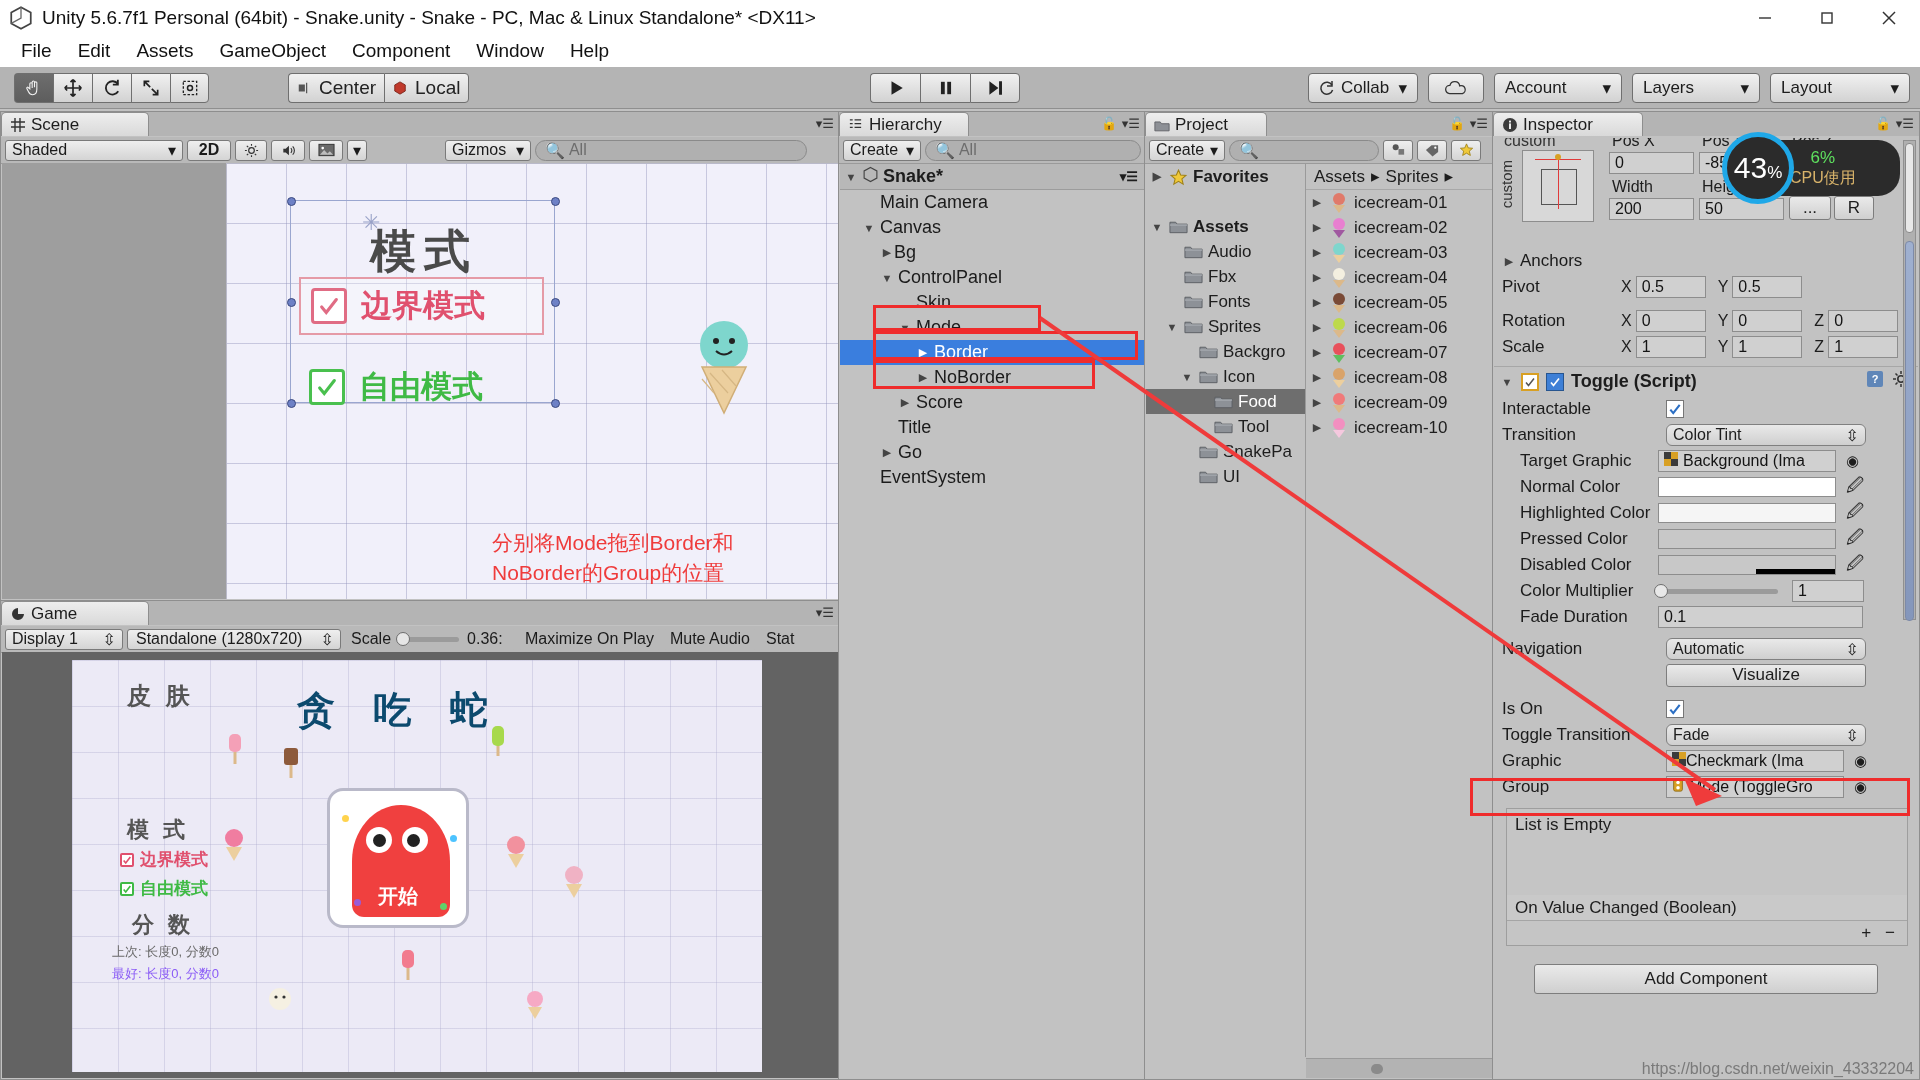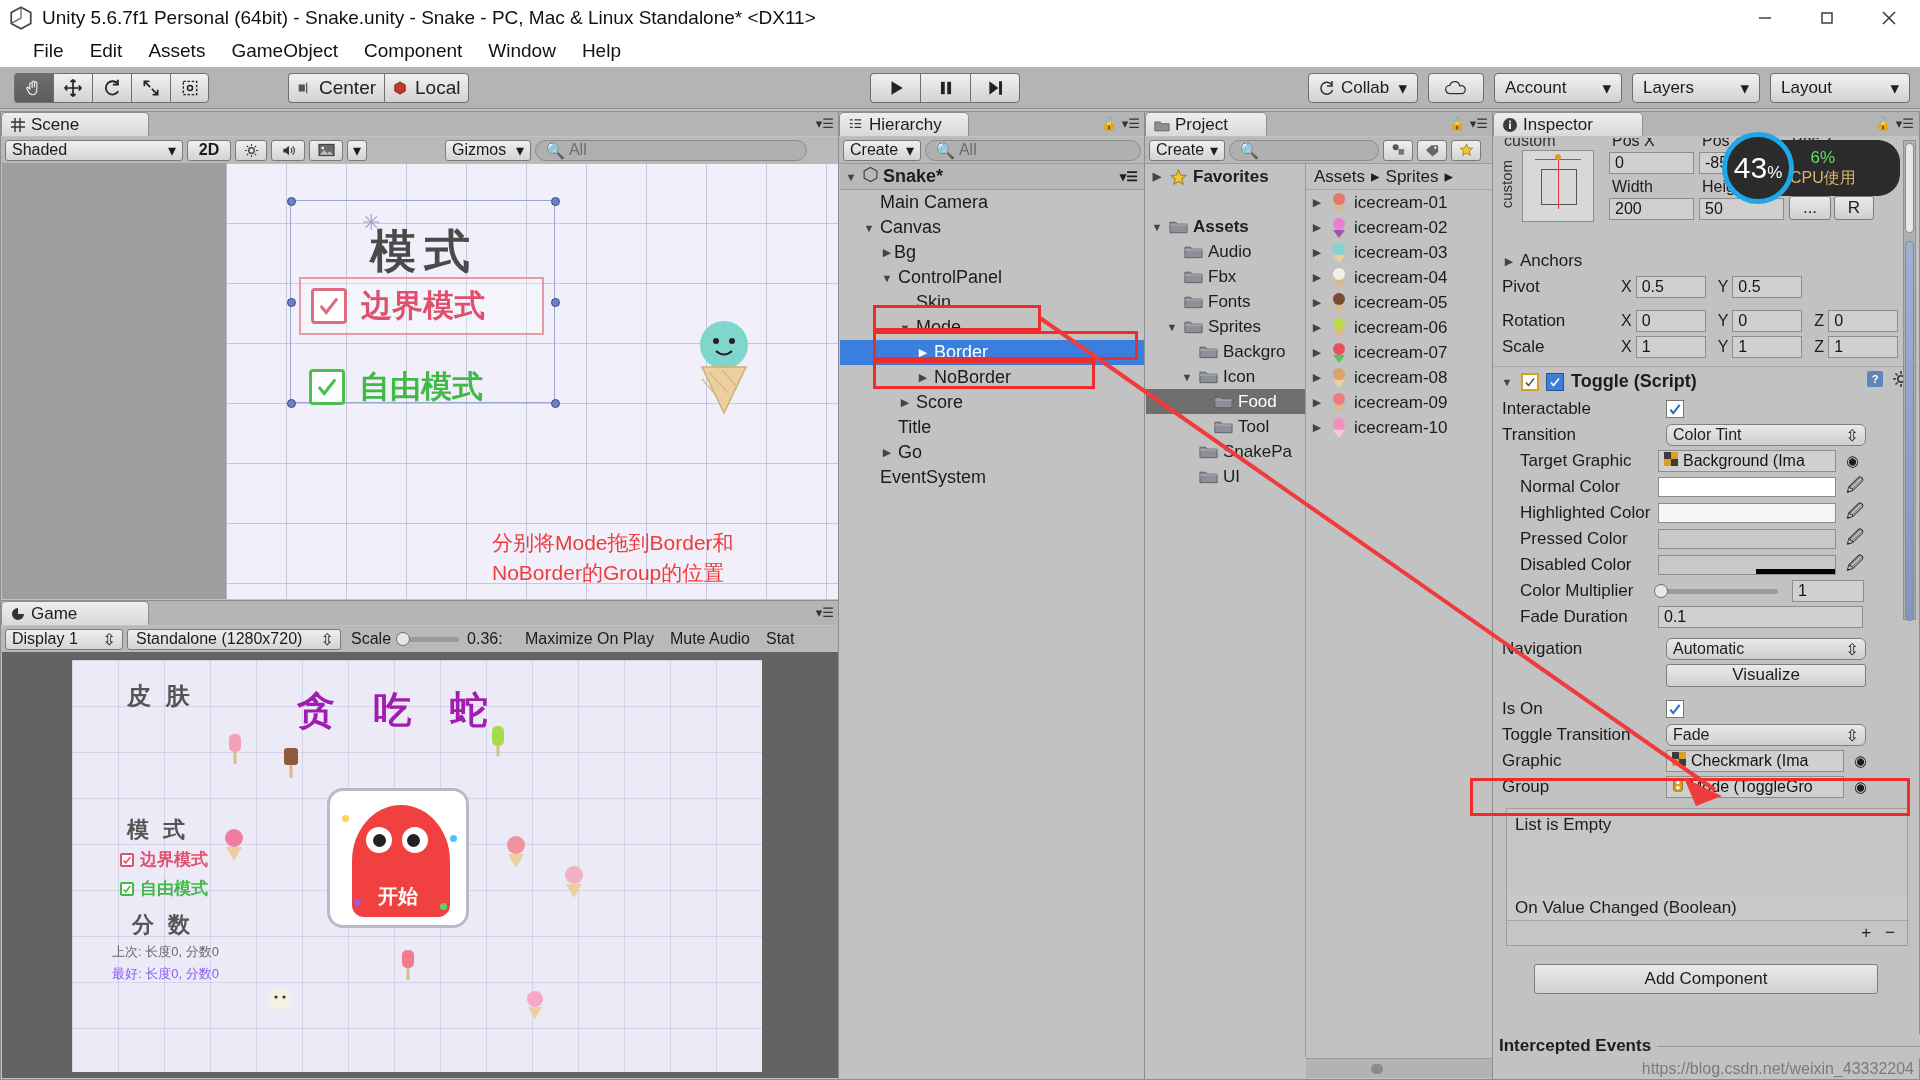--- a/index.html
+++ b/index.html
@@ -15,21 +15,21 @@
 
   
   .titlebar { position:absolute; left:0; top:0; width:1920px; height:35px; background:#ffffff; display:flex; align-items:center; }
   .title-icon { width:26px; height:26px; margin-left:8px; flex:0 0 auto; }
   .title-text { margin-left:8px; font-size:19px; color:#111; white-space:nowrap; }
   .win-btns { position:absolute; right:0; top:0; height:35px; display:flex; }
   .win-btn { width:62px; height:35px; display:flex; align-items:center; justify-content:center; color:#333; }
   .win-btn svg { display:block; }
 
   
-  .menubar { position:absolute; left:0; top:35px; width:1920px; height:32px; background:#ffffff; display:flex; align-items:center; padding-left:20px; }
+  .menubar { position:absolute; left:0; top:35px; width:1920px; height:32px; background:#ffffff; display:flex; align-items:center; padding-left:8px; }
   .menu-item { padding:3px 13px; font-size:19px; color:#111; white-space:nowrap; }
 
   
   .maintoolbar { position:absolute; left:0; top:67px; width:1920px; height:42px; background:#b4b4b4; border-bottom:1px solid #8f8f8f; }
   .btn-group { position:absolute; display:flex; top:6px; }
   .tbtn { height:30px; min-width:39px; background:linear-gradient(#f1f1f1,#d2d2d2); border:1px solid #6f6f6f; border-right-width:0; display:flex; align-items:center; justify-content:center; color:#222; }
   .tbtn:last-child { border-right-width:1px; }
   .tbtn.first { border-radius:4px 0 0 4px; }
   .tbtn.last { border-radius:0 4px 4px 0; }
   .tbtn.on { background:linear-gradient(#6e6e6e,#5d5d5d); color:#f2f2f2; }
@@ -404,21 +404,21 @@
       <div class="mini flat">
           <span>Stat</span>
         </div>
     </div>
 
     <div class="game-canvas">
       <div class="game-screen">
         <div class="game-grid"></div>
 
         <div style="position:absolute;left:55px;top:20px;font-size:24px;font-weight:bold;color:#555;letter-spacing:4px;">皮 肤</div>
-        <div style="position:absolute;left:225px;top:25px;font-size:38px;font-weight:bold;color:#a21caf;letter-spacing:14px;">贪 吃 蛇</div>
+        <div style="position:absolute;left:225px;top:25px;font-size:38px;font-weight:bold;color:#0c4a6e;letter-spacing:14px;">贪 吃 蛇</div>
 
         <div style="position:absolute;left:55px;top:155px;font-size:22px;font-weight:bold;color:#555;letter-spacing:4px;">模 式</div>
         <div style="position:absolute;left:48px;top:188px;display:flex;align-items:center;gap:6px;">
           <span style="width:14px;height:14px;border:2px solid #e0506e;border-radius:2px;background:#fff;display:flex;align-items:center;justify-content:center;">
               <svg width="10" height="10" viewBox="0 0 24 24">
                 <path d="M4 13l5 6L20 5" stroke="#e0506e" stroke-width="4" fill="none"></path>
               </svg>
             </span>
           <span style="font-size:17px;font-weight:bold;color:#e0506e;">边界模式</span>
         </div>
@@ -998,21 +998,21 @@
       </div>
       <div class="irow">
         <span class="ilabel" style="width:160px;">Toggle Transition</span>
         <div class="idrop" style="width:200px;">
           <span>Fade</span>
             <span>⇳</span>
         </div>
       </div>
       <div class="irow">
         <span class="ilabel" style="width:160px;">Graphic</span>
-        <div class="ifield" style="width:178px;gap:5px;">
+        <div class="ifield" style="width:178px;">
           <span><svg width="14" height="14" viewBox="0 0 16 16">
                 <rect width="16" height="16" fill="#d8a024"></rect>
                 <rect x="0" y="0" width="8" height="8" fill="#3b3b3b"></rect>
                 <rect x="8" y="8" width="8" height="8" fill="#3b3b3b"></rect>
               </svg></span>
           <span>Checkmark (Ima</span>
         </div>
         <span style="margin-left:6px;font-size:15px;">◉</span>
       </div>
       <div class="irow">
@@ -1041,24 +1041,20 @@
 
       <div class="ibtn" style="margin:18px 40px 0 40px;height:30px;">Add Component</div>
     </div>
   </div>
 
   <div style="position:absolute;left:1903px;top:140px;width:13px;height:480px;background:#b0b0b0;border:1px solid #909090;">
     <div style="position:absolute;left:1px;top:2px;width:9px;height:90px;background:#e8e8e8;border:1px solid #8a8a8a;border-radius:4px;"></div>
     <div style="position:absolute;left:1px;top:100px;width:9px;height:380px;background:linear-gradient(#9fb0d0,#8496bb);border:1px solid #7d8aa8;border-radius:4px;"></div>
   </div>
 
-  <div class="intercept">
-    <span>Intercepted Events</span>
-    <span class="line"></span>
-  </div>
 
   <div class="redbox" style="left:873px;top:305px;width:168px;height:26px;"></div>
   <div class="redbox" style="left:873px;top:331px;width:265px;height:29px;"></div>
   <div class="redbox" style="left:873px;top:360px;width:222px;height:29px;"></div>
 
   <div class="redbox" style="left:1470px;top:778px;width:440px;height:38px;"></div>
 
   <svg style="position:absolute;left:0;top:0;width:1920px;height:1080px;pointer-events:none;">
     <line x1="1040" y1="318" x2="1715" y2="790" stroke="#ef3b3b" stroke-width="4"></line>
     <polygon points="1722,796 1684,778 1696,806" fill="#ef3b3b"></polygon>

